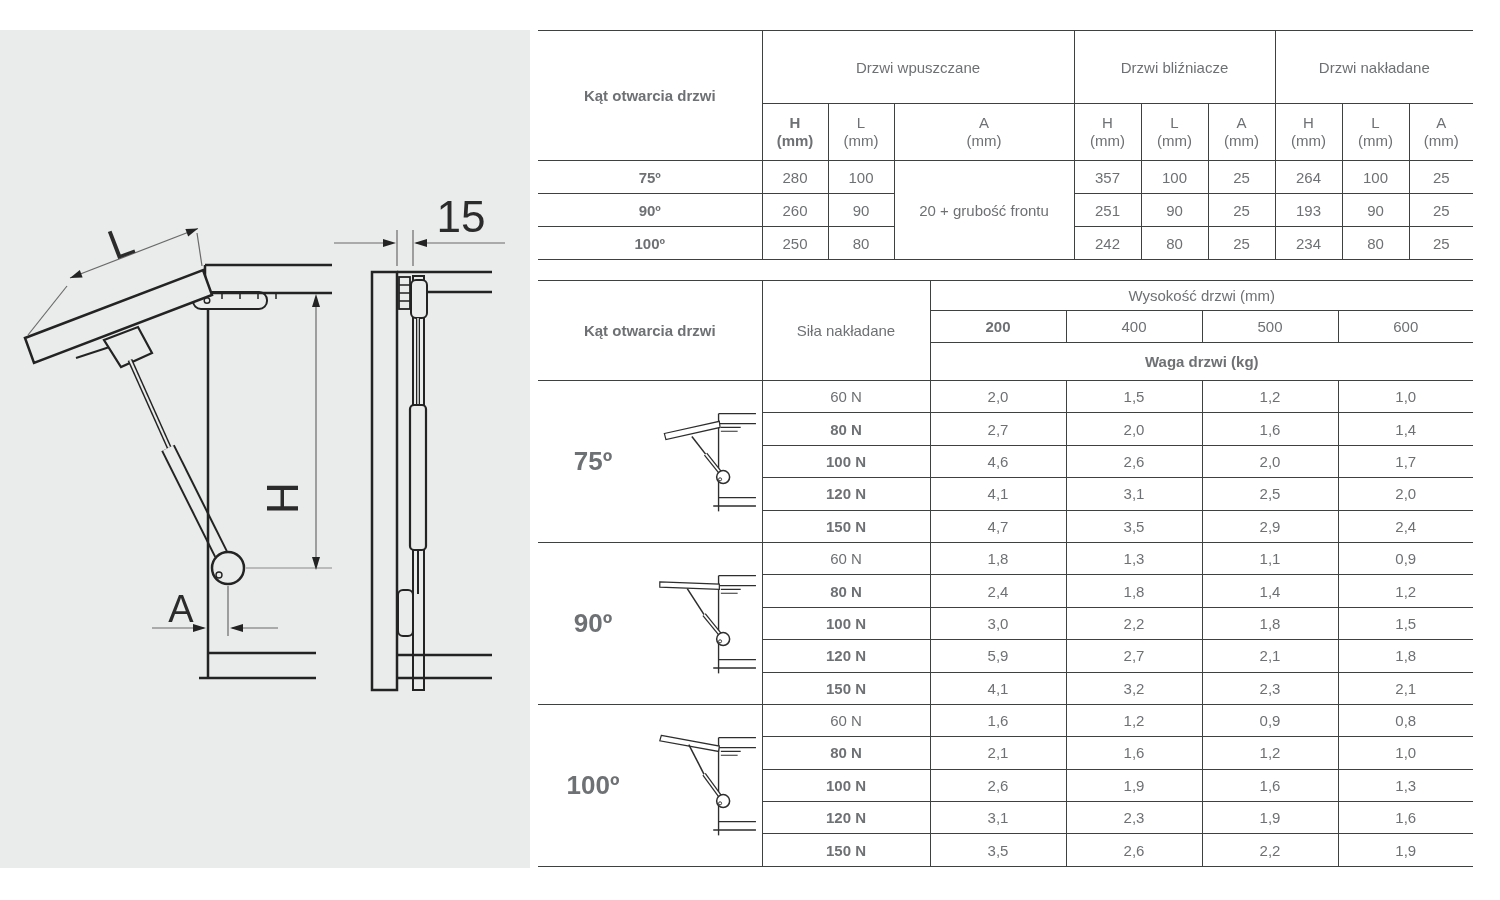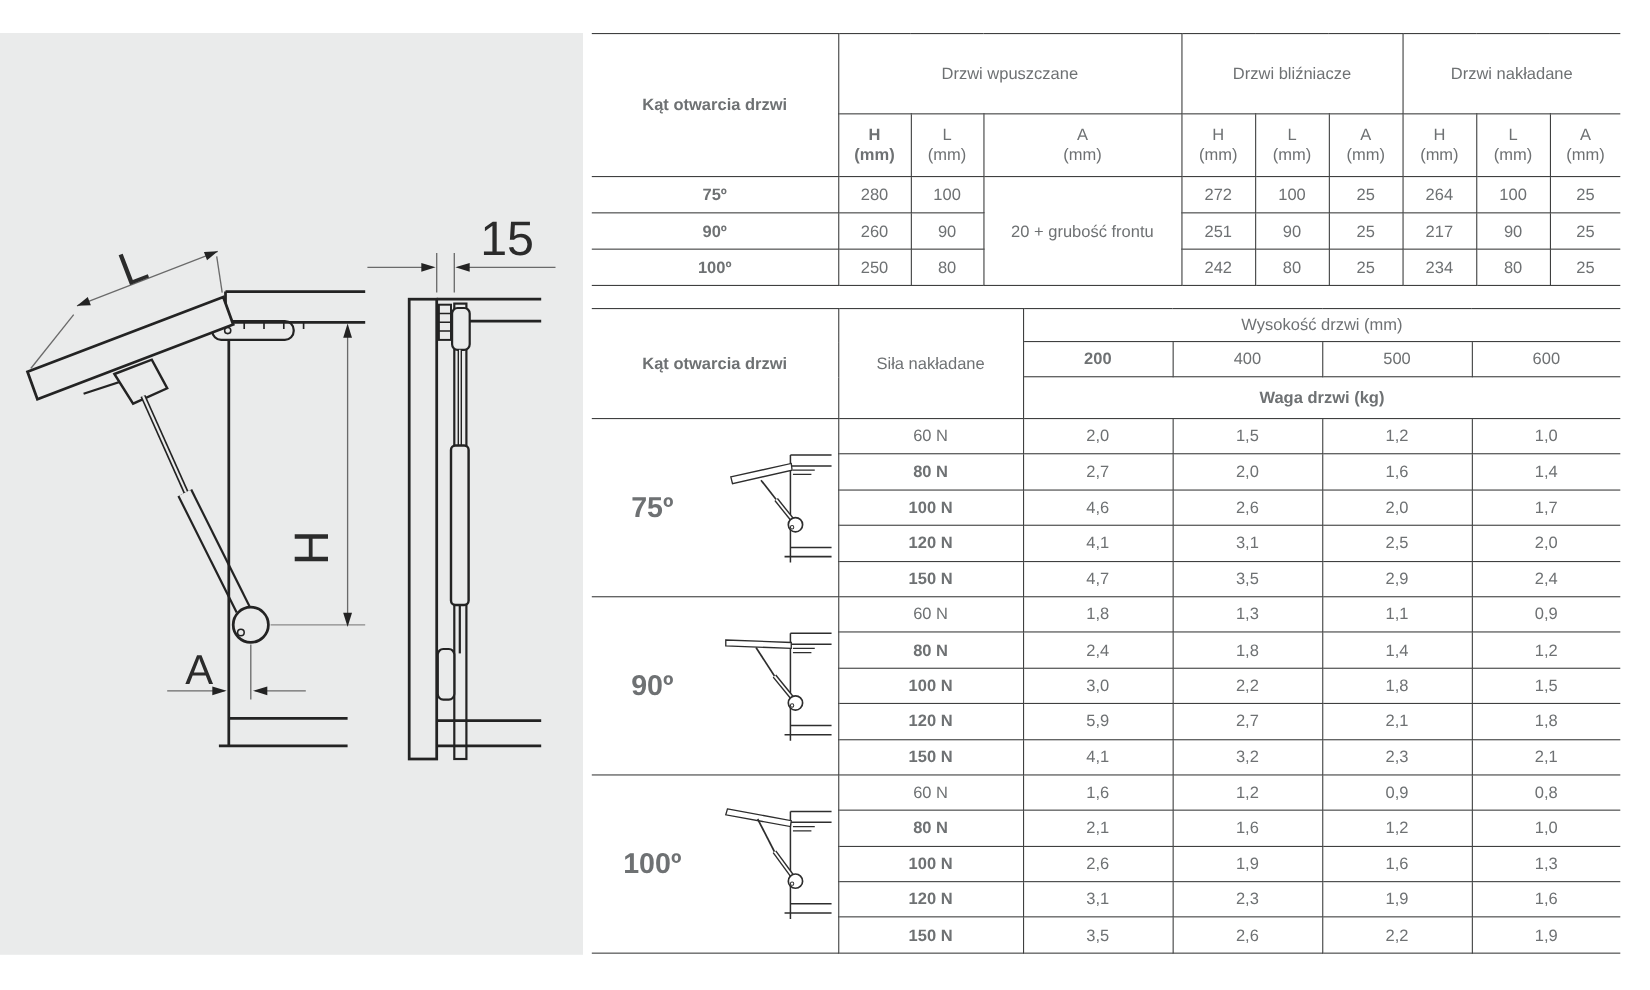--- a/index.html
+++ b/index.html
@@ -182,35 +182,35 @@
         <th class="unitcell">
               <div>A</div>
               <div>(mm)</div>
             </th>
       </tr>
       <tr class="dr">
         <td>75º</td>
         <td>280</td>
         <td>100</td>
         <td rowspan="3">20 + grubość frontu</td>
-        <td>272</td>
+        <td>357</td>
         <td>100</td>
         <td>25</td>
         <td>264</td>
         <td>100</td>
         <td>25</td>
       </tr>
       <tr class="dr">
         <td>90º</td>
         <td>260</td>
         <td>90</td>
         <td>251</td>
         <td>90</td>
         <td>25</td>
-        <td>217</td>
+        <td>193</td>
         <td>90</td>
         <td>25</td>
       </tr>
       <tr class="dr">
         <td>100º</td>
         <td>250</td>
         <td>80</td>
         <td>242</td>
         <td>80</td>
         <td>25</td>

